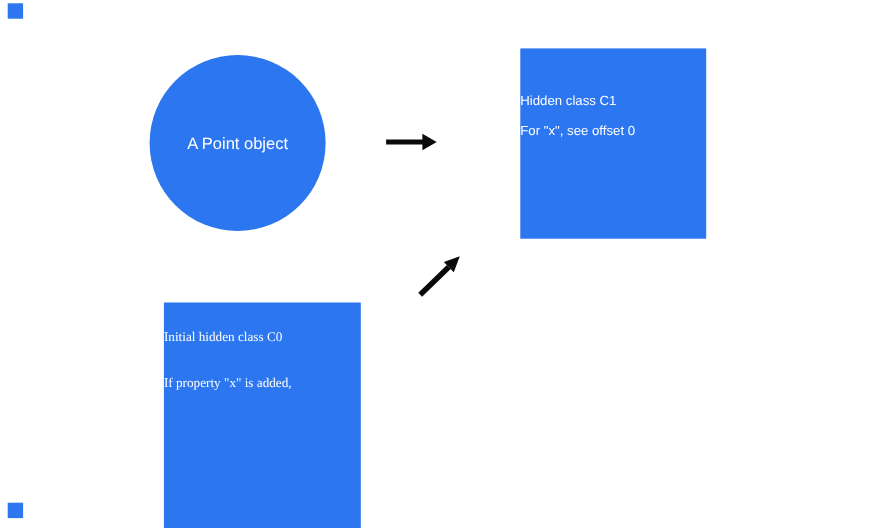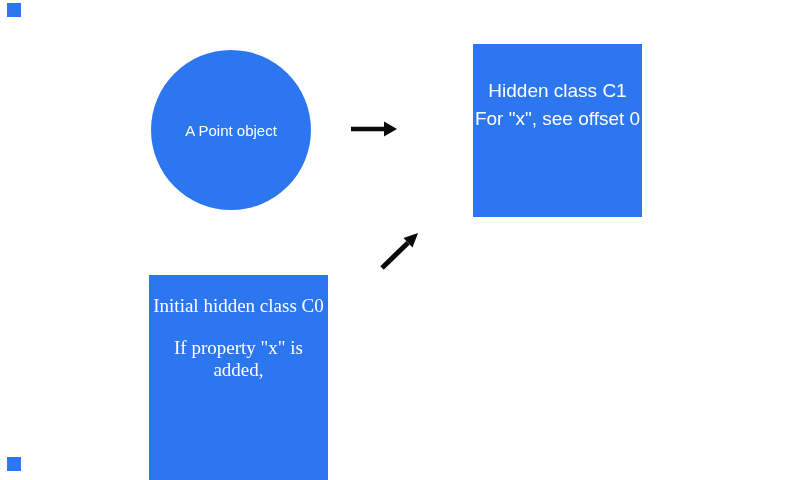--- a/index.html
+++ b/index.html
@@ -22,34 +22,34 @@
   }
   .blue-shape { background: var(--shape-color); }
   .corner-square {
     position: absolute;
     width: 14px; height: 14px;
   }
   .corner-square.top { left: 7px; top: 3px; }
   .corner-square.bottom { left: 7px; top: 457px; }
   .circle {
     position: absolute;
-    left: 151px; top: 50px;
+    left: 136px; top: 50px;
     width: 160px; height: 160px;
     border-radius: 50%;
     display: flex; align-items: center; justify-content: center;
     color: var(--text-color);
     font-size: 15px;
     text-align: center;
   }
   .box {
     position: absolute;
     color: var(--text-color);
-    font-size: 19px;
+    font-size: 12px;
     line-height: 22px;
-    text-align: center;
+    text-align: left;
   }
   .box-c1 {
     left: 473px; top: 44px;
     width: 169px; height: 173px;
     padding-top: 36px;
   }
   .box-c1 .line2 { margin-top: 6px; }
   .box-c0 {
     left: 149px; top: 275px;
     width: 179px; height: 220px;

